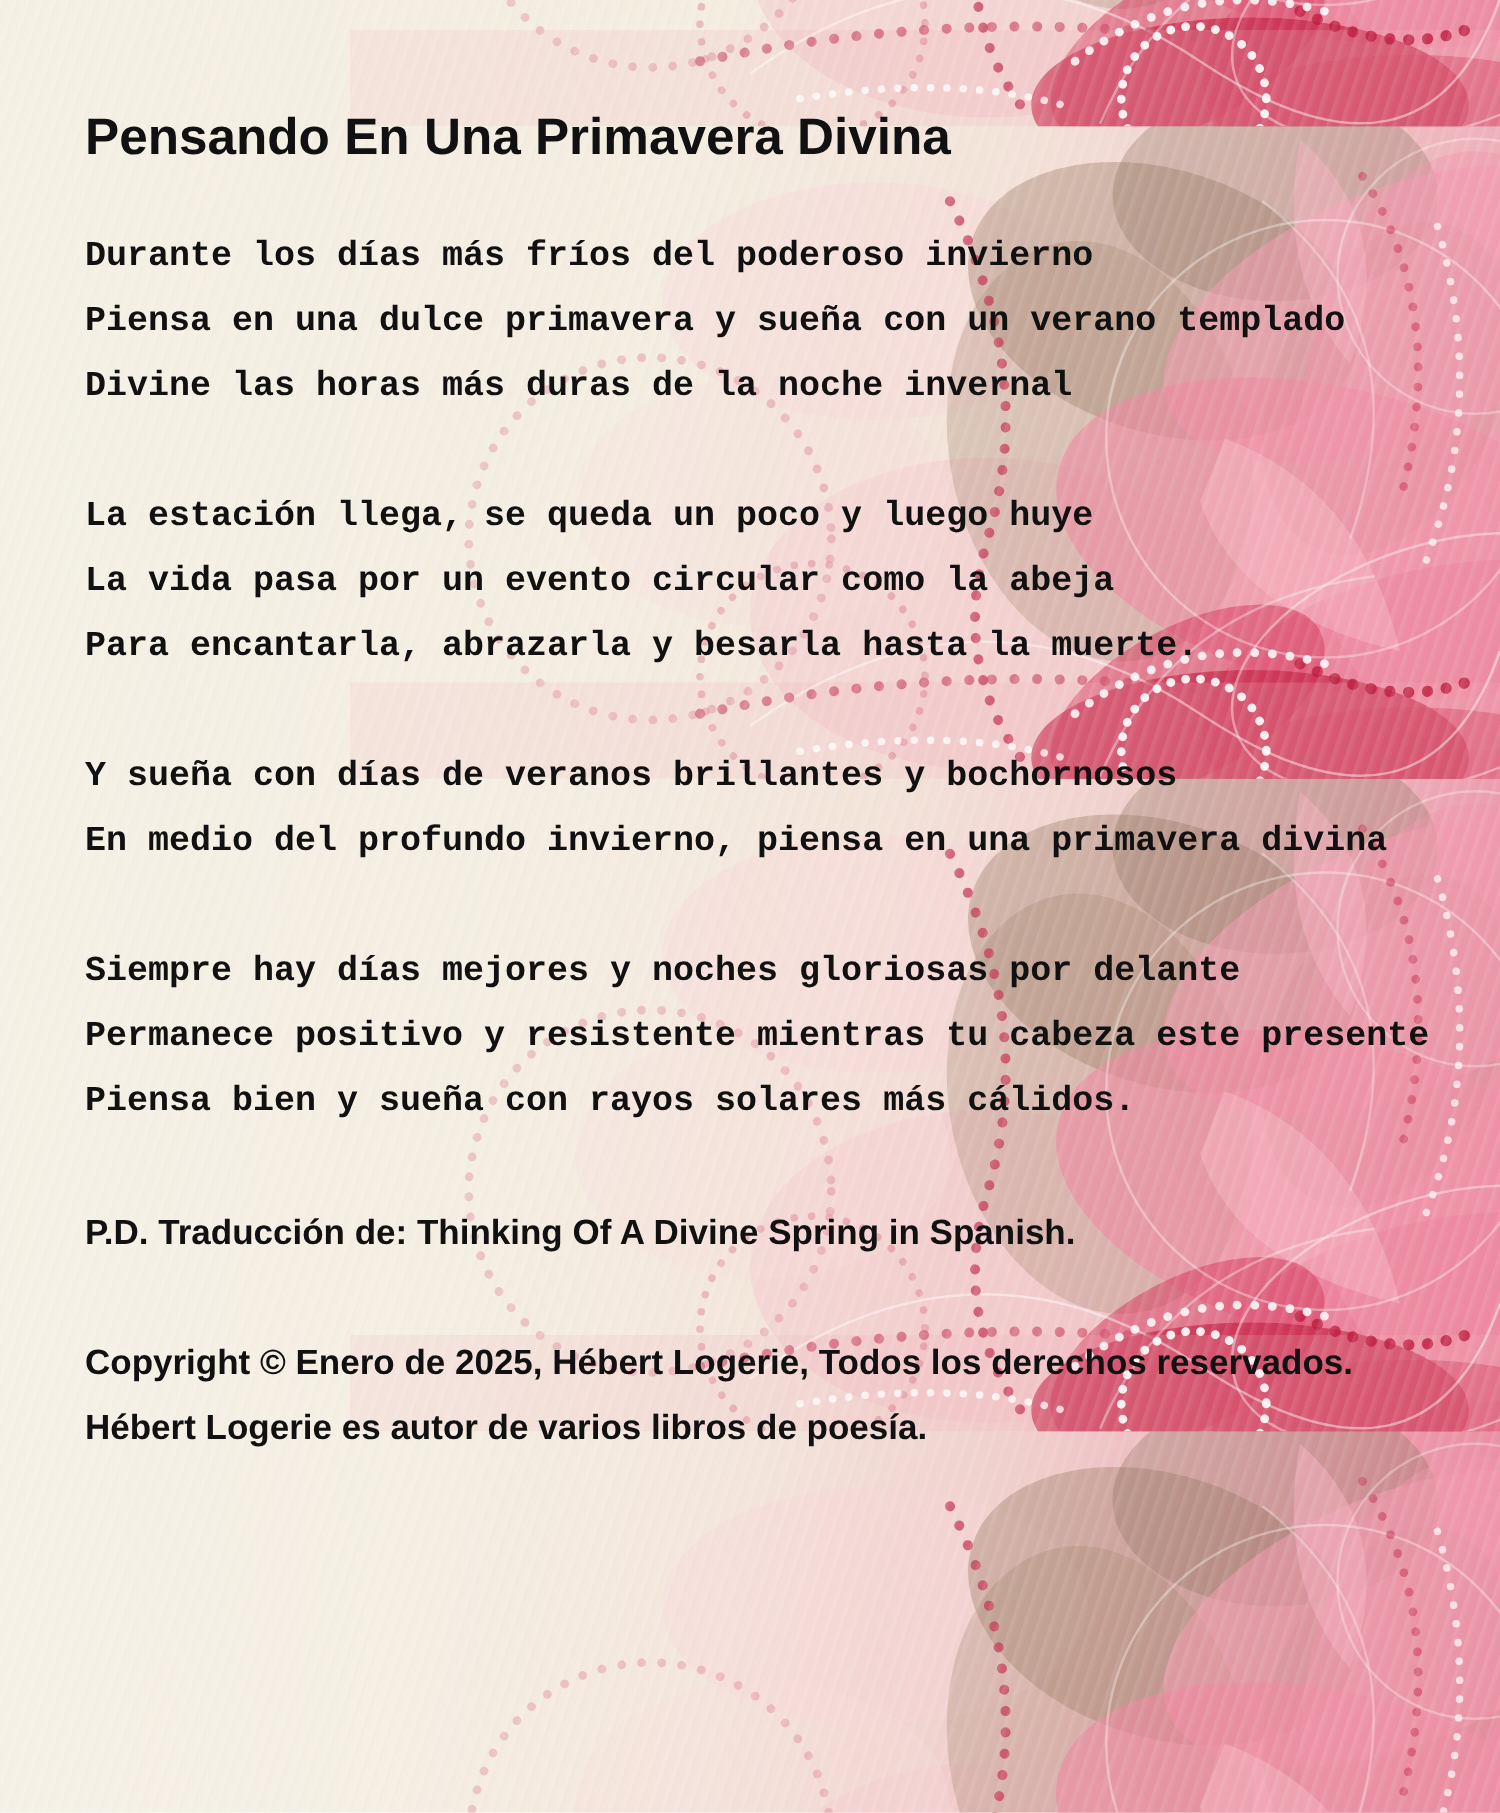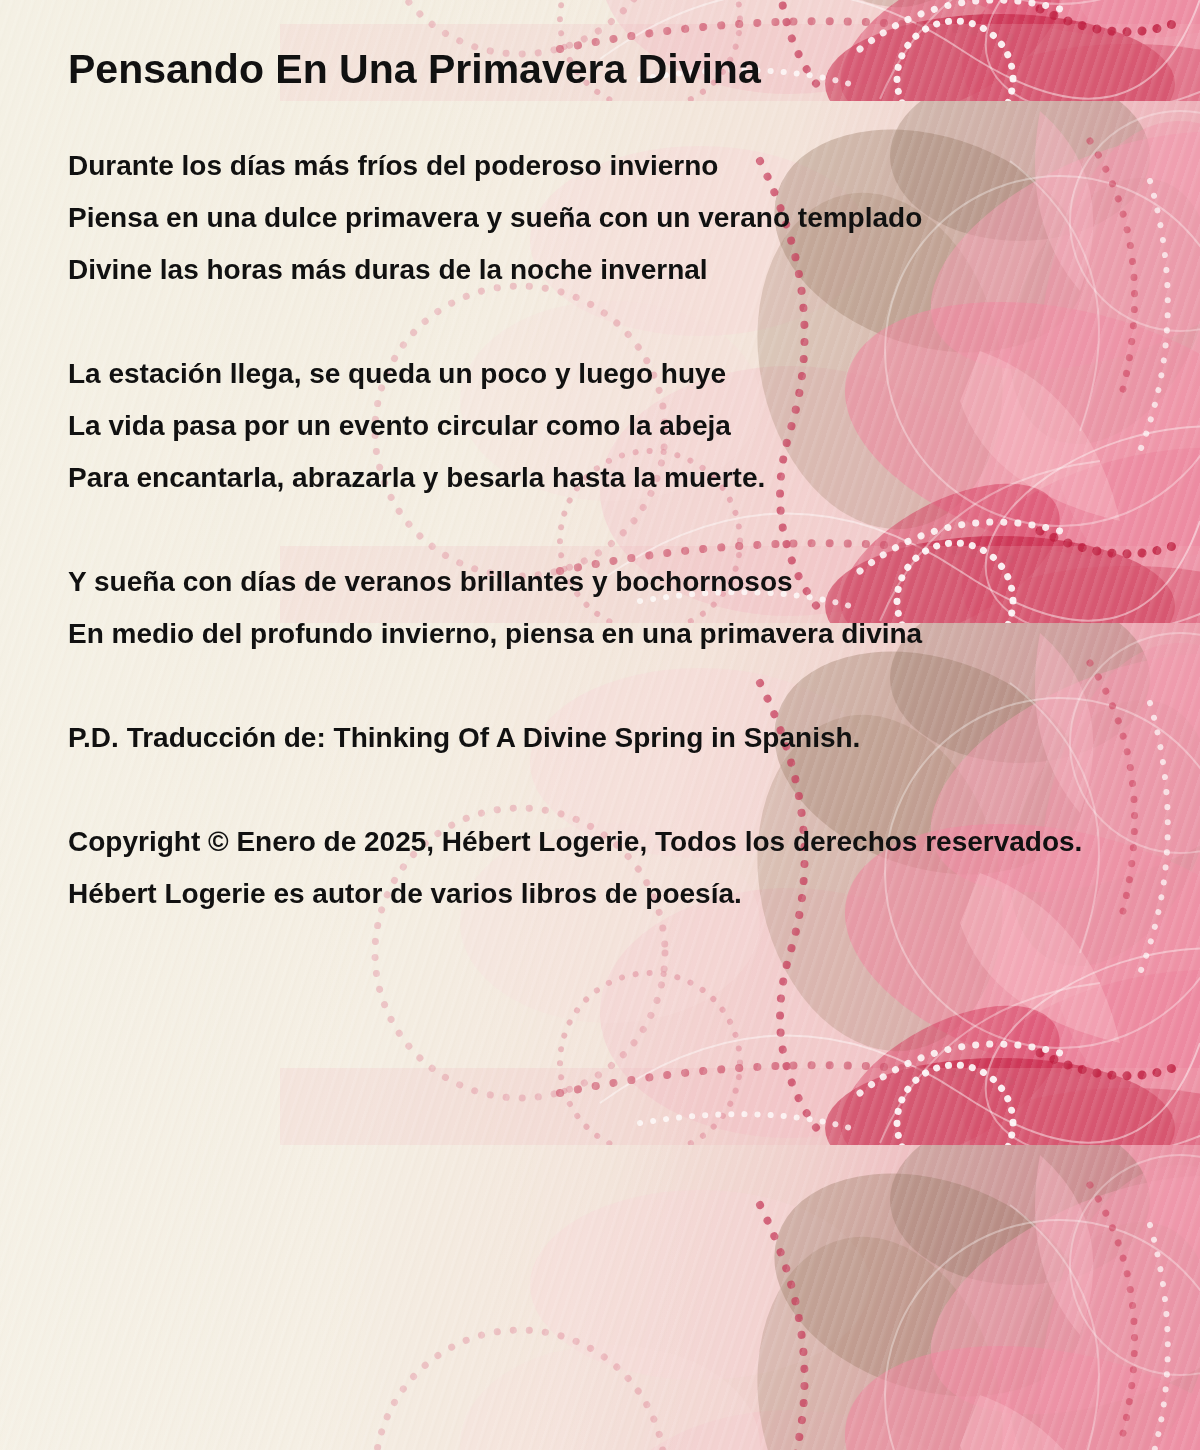--- a/index.html
+++ b/index.html
@@ -20,27 +20,27 @@
   .texture {
     position: absolute; inset: 0; z-index: 1; pointer-events: none;
     background:
       linear-gradient(90deg, rgba(255,255,255,0.28) 0%, rgba(255,255,255,0.10) 35%, rgba(255,255,255,0) 60%),
       repeating-linear-gradient(108deg,
         rgba(255,255,255,0.09) 0px, rgba(255,255,255,0.09) 2px,
         rgba(216,202,180,0.07) 4px, rgba(216,202,180,0) 6px, rgba(216,202,180,0) 10px);
   }
   .content { position: absolute; top: 0; left: 68px; right: 0; z-index: 2; }
   .title {
-    margin: 44px 0 0 0;
+    margin: 84px 0 0 0;
     font-size: 41px;
     font-weight: bold;
     line-height: 50px;
     white-space: nowrap;
   }
-  .stanza { margin: 52px 0 0 0; }
+  .stanza { margin: 52px 0 0 0; font-family: Liberation Mono, monospace; }
   .stanza.first { margin-top: 46px; }
   .pline {
     font-size: 28px;
     font-weight: bold;
     line-height: 52px;
     white-space: nowrap;
   }
   .postscript-block { margin-top: 52px; }
   .copyright-block { margin-top: 52px; }
   .signature {
@@ -259,20 +259,25 @@
       <div class="pline">La estación llega, se queda un poco y luego huye</div>
       <div class="pline">La vida pasa por un evento circular como la abeja</div>
       <div class="pline">Para encantarla, abrazarla y besarla hasta la muerte.</div>
     </div>
 
     <div class="stanza">
       <div class="pline">Y sueña con días de veranos brillantes y bochornosos</div>
       <div class="pline">En medio del profundo invierno, piensa en una primavera divina</div>
     </div>
 
+    <div class="stanza">
+      <div class="pline">Siempre hay días mejores y noches gloriosas por delante</div>
+      <div class="pline">Permanece positivo y resistente mientras tu cabeza este presente</div>
+      <div class="pline">Piensa bien y sueña con rayos solares más cálidos.</div>
+    </div>
 
     <div class="postscript-block">
       <div class="pline">P.D. Traducción de: Thinking Of A Divine Spring in Spanish.</div>
     </div>
 
     <div class="copyright-block">
       <div class="pline">Copyright © Enero de 2025, Hébert Logerie, Todos los derechos reservados.</div>
       <div class="pline">Hébert Logerie es autor de varios libros de poesía.</div>
     </div>
 

